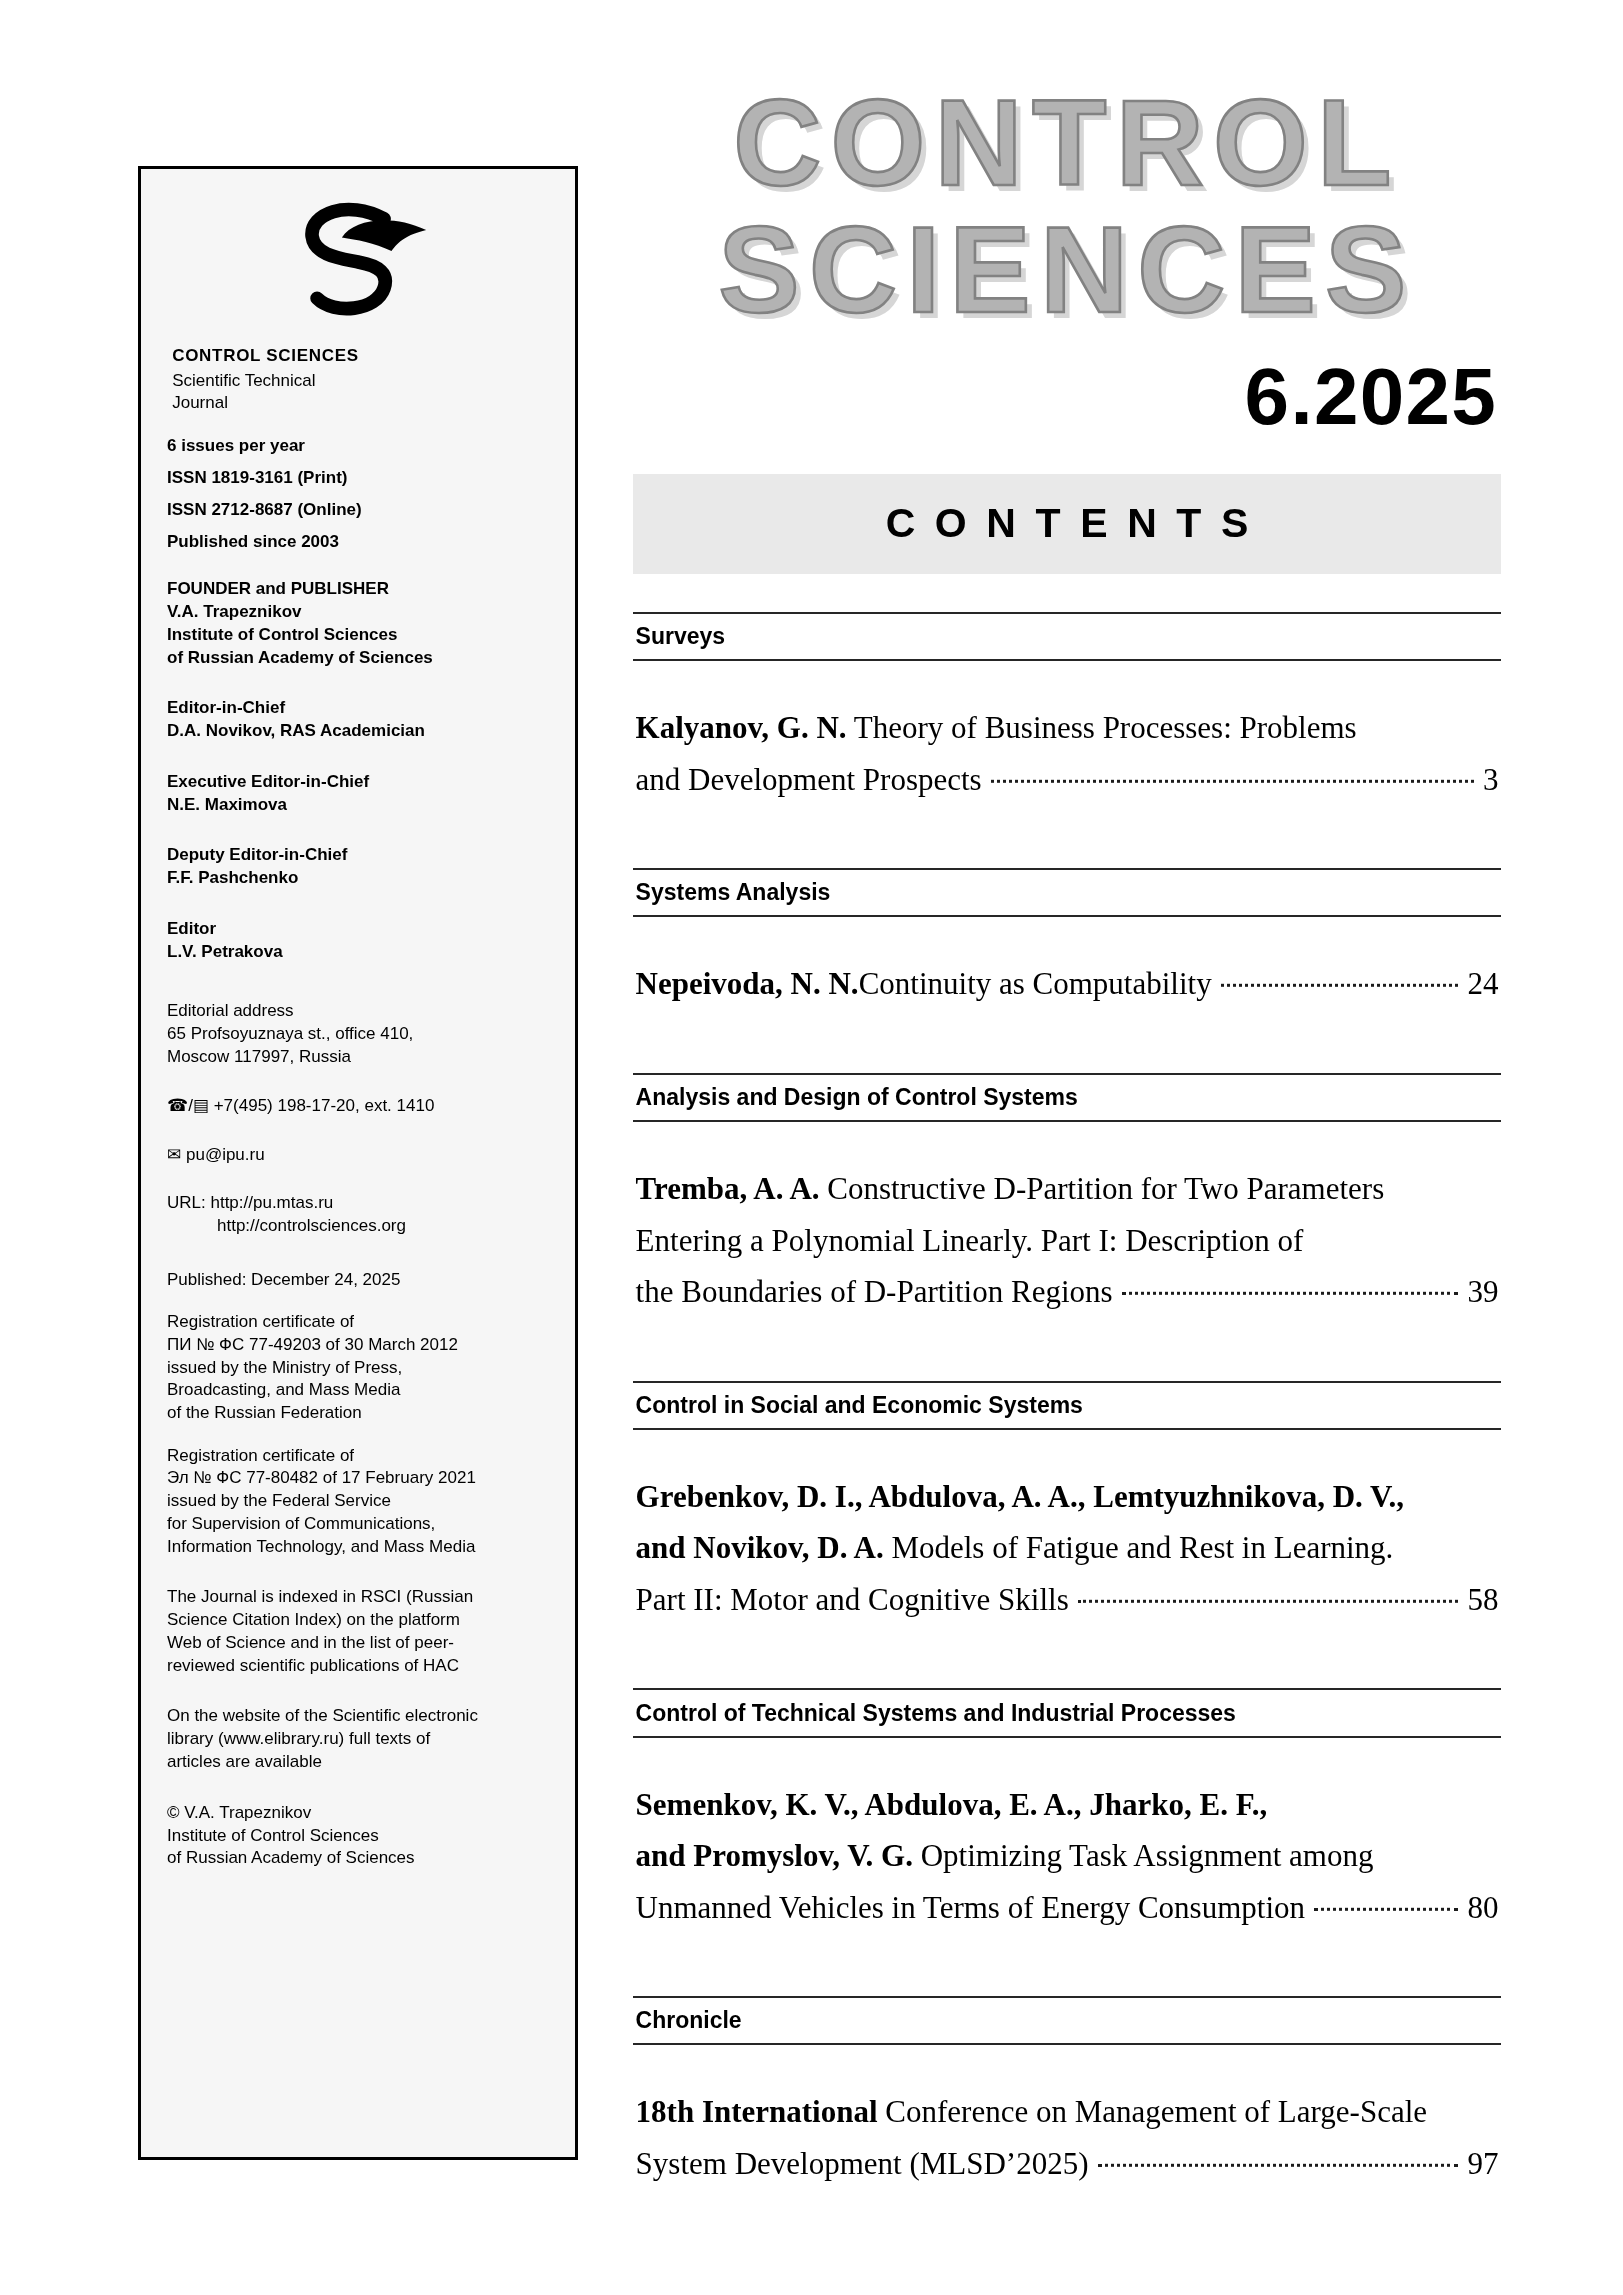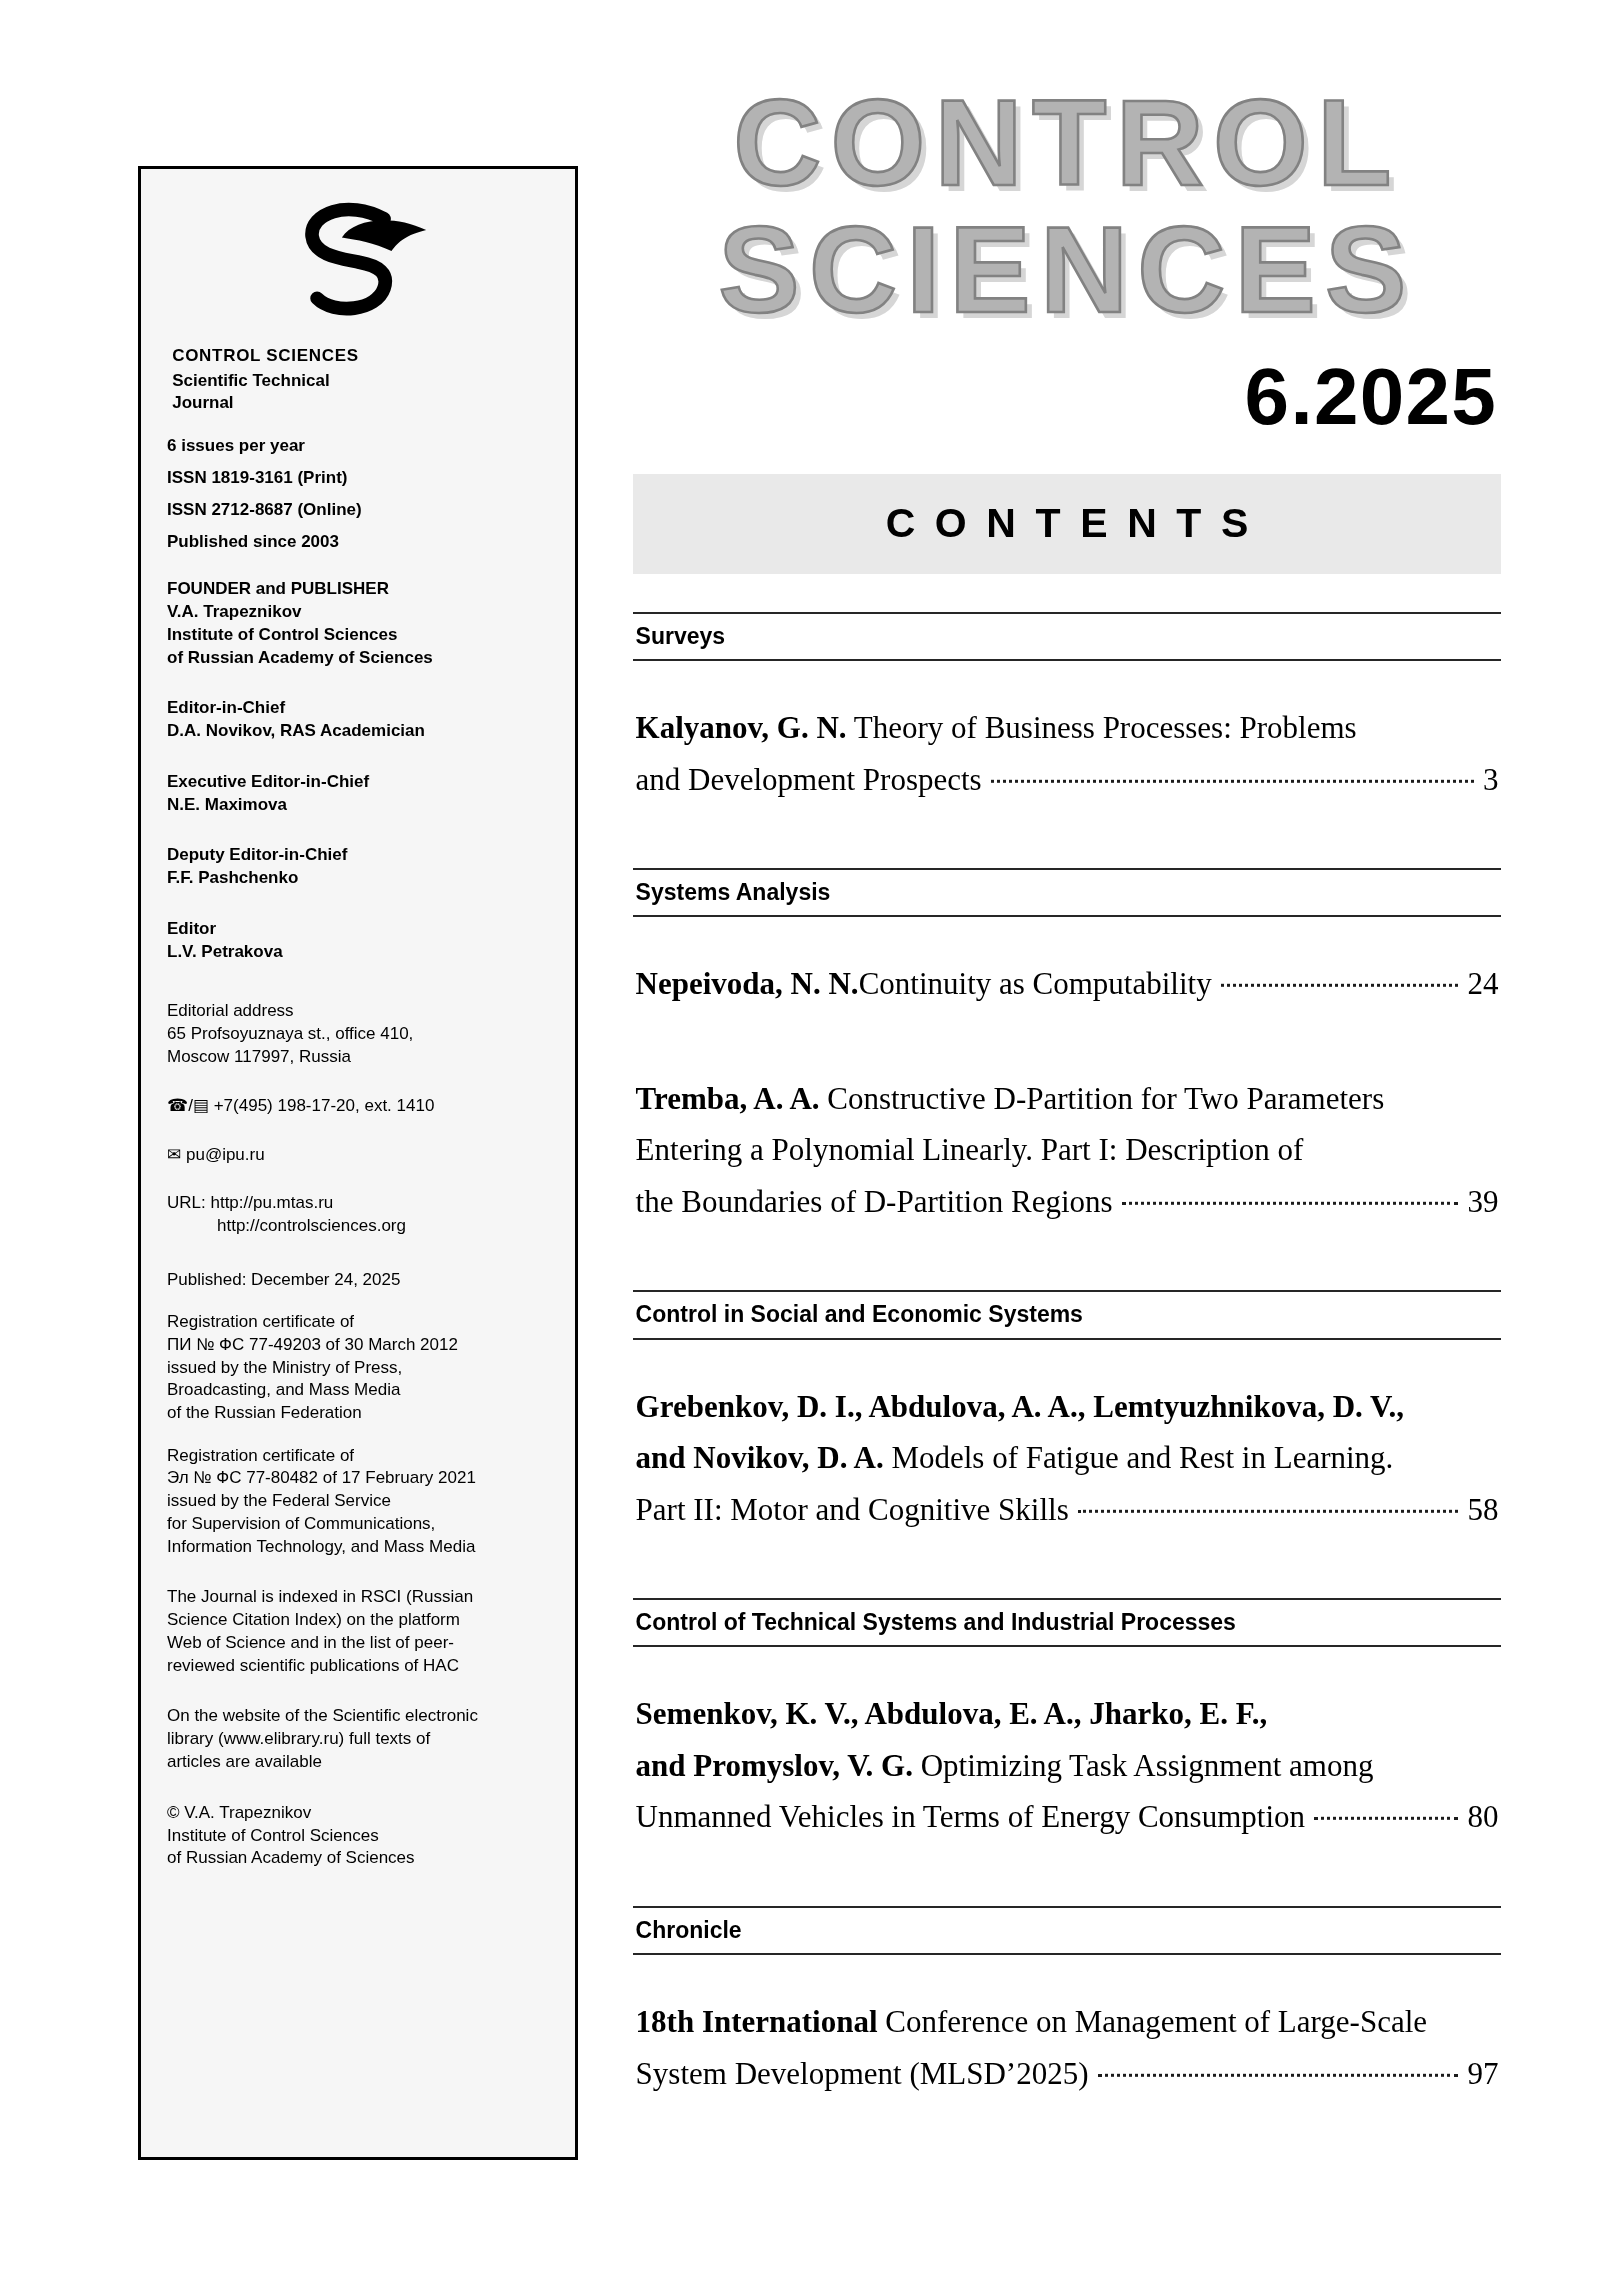--- a/index.html
+++ b/index.html
@@ -17,21 +17,21 @@
     left: 138px; top: 166px;
     width: 440px; height: 1994px;
     border: 3.3px solid #000;
     background: #f6f6f6;
     padding: 30px 26px 26px 26px;
     overflow: hidden;
   }
   .logo-wrap { width: 196px; margin: 0 auto 15.7px auto; text-align: center; }
   .logo-wrap svg { width: 170px; height: 124px; }
   .jname  { font-size: 29.4px; font-weight: 700; letter-spacing: 0.7px; margin: 2.6px 0 1.3px 5.2px; }
-  .jsub   { font-size: 27px; font-weight: 700; margin-left: 5.2px; line-height: 1.22; }
+  .jsub   { font-size: 27px; font-weight: 400; margin-left: 5.2px; line-height: 1.22; }
   .sb p, .sb div { font-size: 17px; line-height: 1.34; }
   .b { font-weight: 700; }
   .r { font-weight: 400; }
   .mt14 { margin-top: 9.2px; }
   .mt20 { margin-top: 25px; }
   .mt30 { margin-top: 19.6px; }
   .mt34 { margin-top: 28px; }
   .mt40 { margin-top: 26px; }
   .mt48 { margin-top: 31px; }
   .mt56 { margin-top: 37px; }
@@ -225,20 +225,23 @@
         <div class="eline last">
           <span class="au">Nepeivoda, N. N.</span>
             <span> Continuity as Computability</span>
           <span class="leader"></span>
           <span class="pg">24</span>
         </div>
       </div>
     </section>
 
     <section class="toc-section">
+      <div class="sec-head">
+        <span class="sec-label">Analysis and Design of Control Systems</span>
+      </div>
       <div class="entry">
         <div class="eline">
           <span class="au">Tremba, A. A.</span><span> Constructive D-Partition for Two Parameters</span>
         </div>
         <div class="eline">
           <span>Entering a Polynomial Linearly. Part I: Description of</span>
         </div>
         <div class="eline last">
           <span class="txt">the Boundaries of D-Partition Regions</span>
           <span class="leader"></span>

